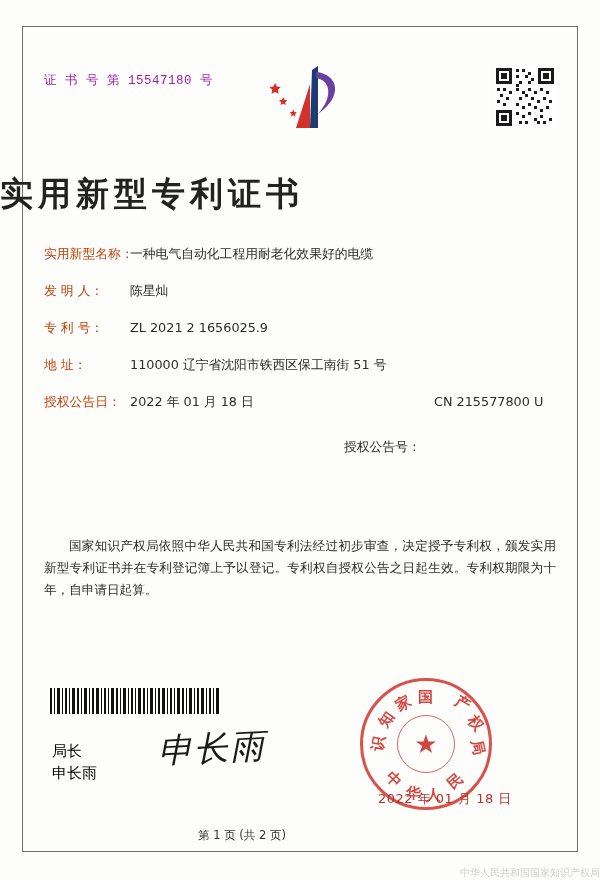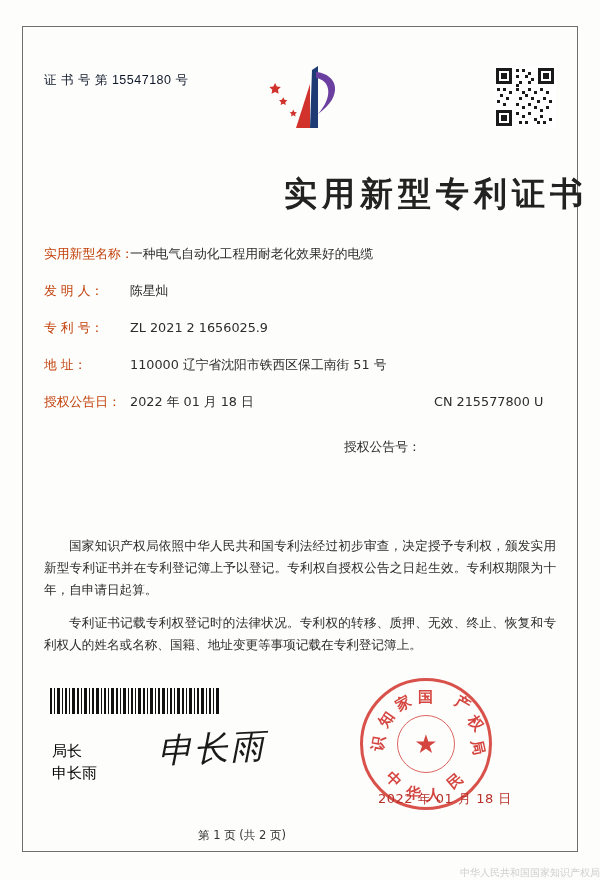--- a/index.html
+++ b/index.html
@@ -31,22 +31,22 @@
     border: 1.5px solid #6f6f6f;
     box-sizing: border-box;
   }
   
   .cert-no {
     position: absolute;
     left: 44px;
     top: 72px;
     font-size: 12.5px;
     letter-spacing: 0.5px;
-    color: #0f172a;
-    font-family: Liberation Sans, sans-serif;
+    color: #a21caf;
+    font-family: Liberation Mono, monospace;
   }
   
   .logo {
     position: absolute;
     left: 252px;
     top: 62px;
     width: 96px;
     height: 72px;
   }
   
@@ -56,21 +56,21 @@
     top: 66px;
     width: 62px;
     height: 62px;
   }
   
   .title {
     position: absolute;
     left: 0;
     top: 172px;
     width: 588px;
-    text-align: right;
+    text-align: left;
     font-family: "DejaVu Sans", sans-serif;
     font-size: 33px;
     font-weight: bold;
     letter-spacing: 5px;
     color: #222;
   }
   
   .fields {
     position: absolute;
     left: 44px;
@@ -328,21 +328,20 @@
     </div>
     <div class="field-row dual">
       <span class="field-label">授权公告日：</span><span class="field-value">2022 年 01 月 18 日</span>
       <span class="second-label">授权公告号：</span>
       <span class="second-value">CN 215577800 U</span>
     </div>
   </div>
 
   <div class="para-block">
     <p class="para">国家知识产权局依照中华人民共和国专利法经过初步审查，决定授予专利权，颁发实用新型专利证书并在专利登记簿上予以登记。专利权自授权公告之日起生效。专利权期限为十年，自申请日起算。</p>
-    <p class="para">专利证书记载专利权登记时的法律状况。专利权的转移、质押、无效、终止、恢复和专利权人的姓名或名称、国籍、地址变更等事项记载在专利登记簿上。</p>
   </div>
 
   <div class="barcode">
     <svg width="170" height="26" viewBox="0 0 170 26">
       <g fill="#111">
         <rect x="0" y="0" width="2" height="26"></rect>
           <rect x="4" y="0" width="1" height="26"></rect>
         <rect x="7" y="0" width="3" height="26"></rect>
           <rect x="12" y="0" width="1" height="26"></rect>
         <rect x="15" y="0" width="2" height="26"></rect>

